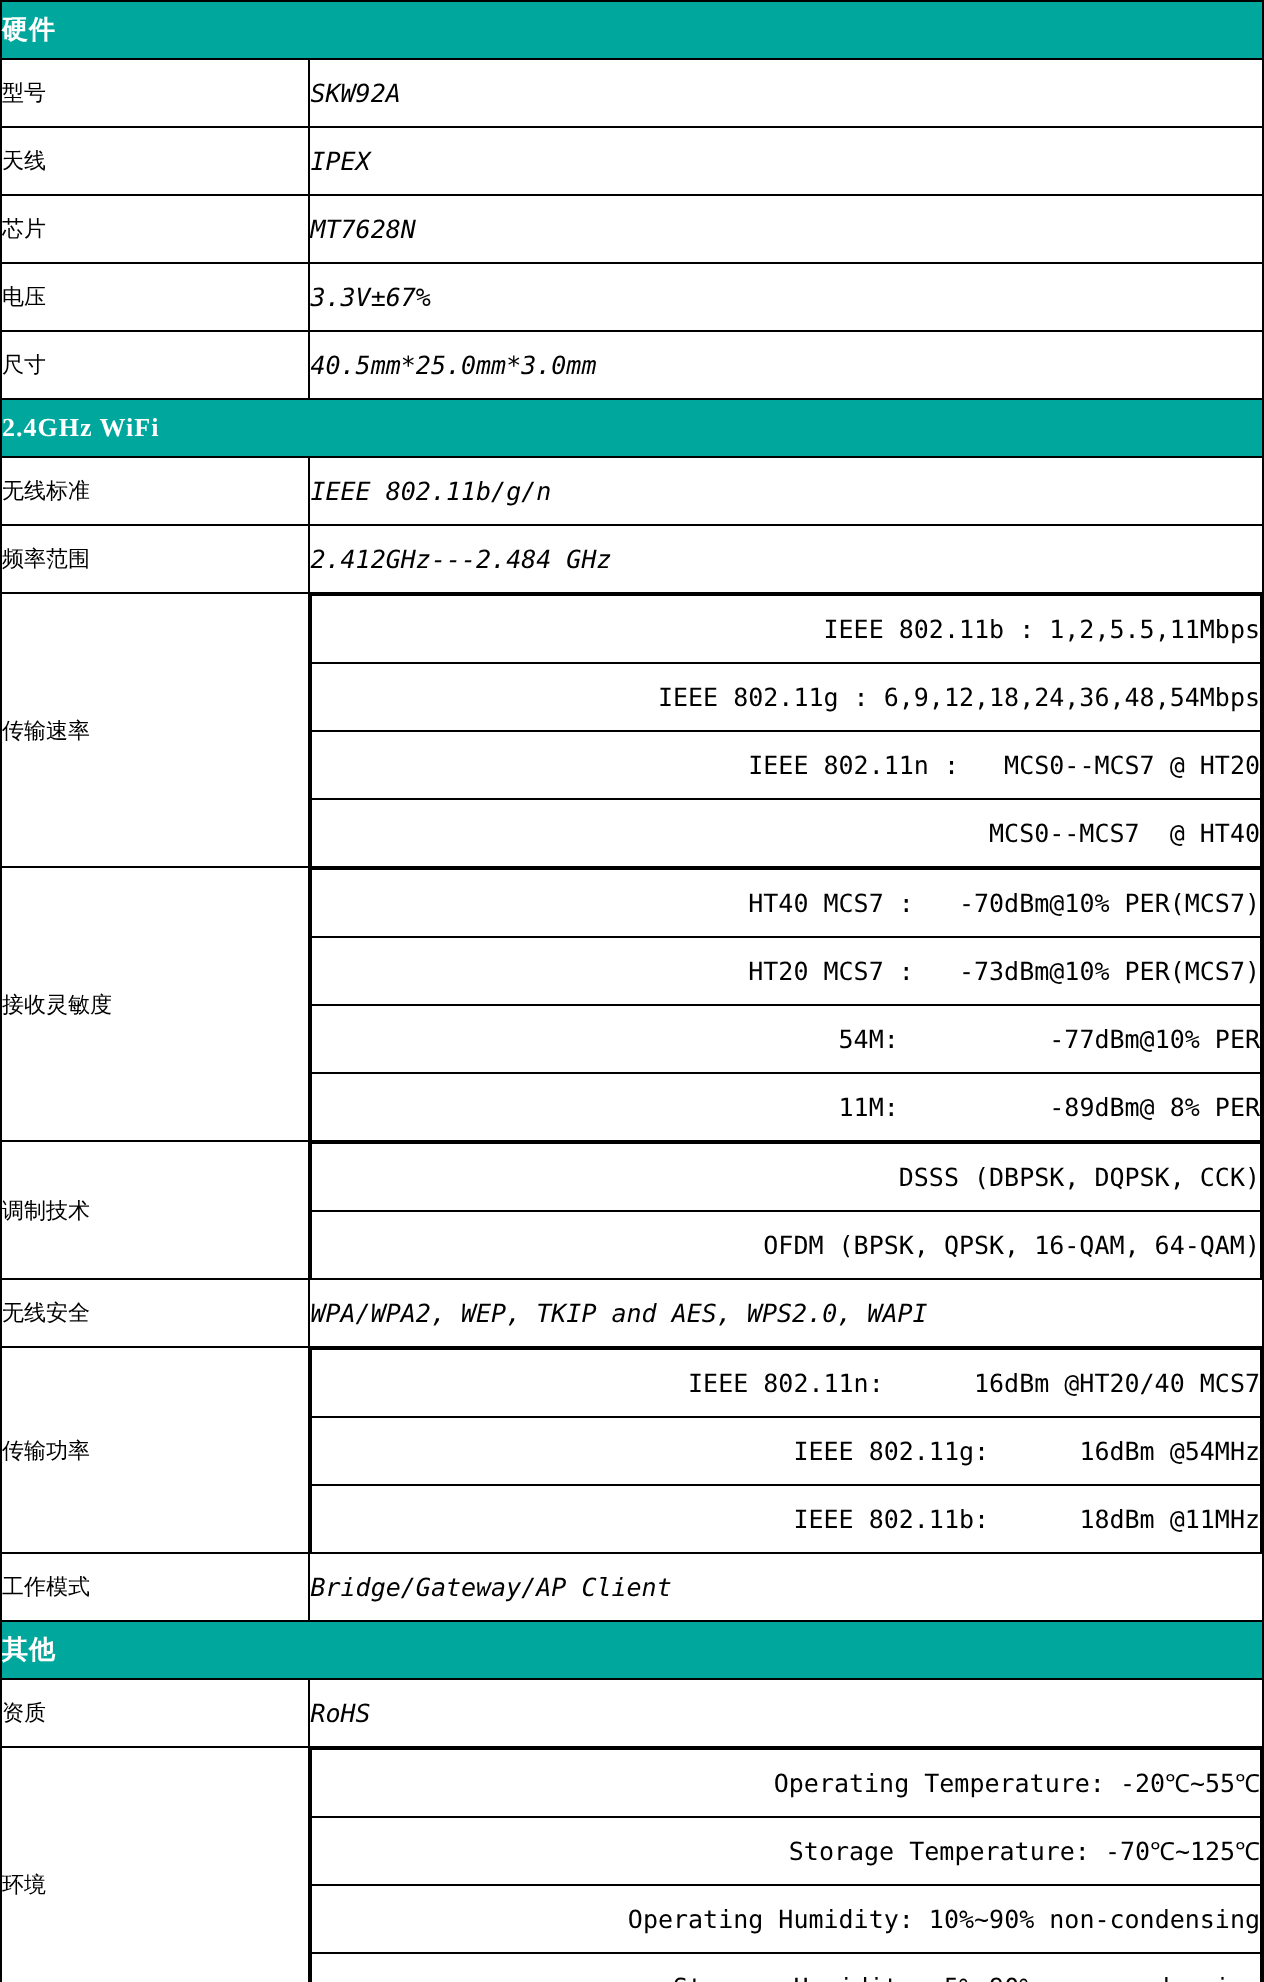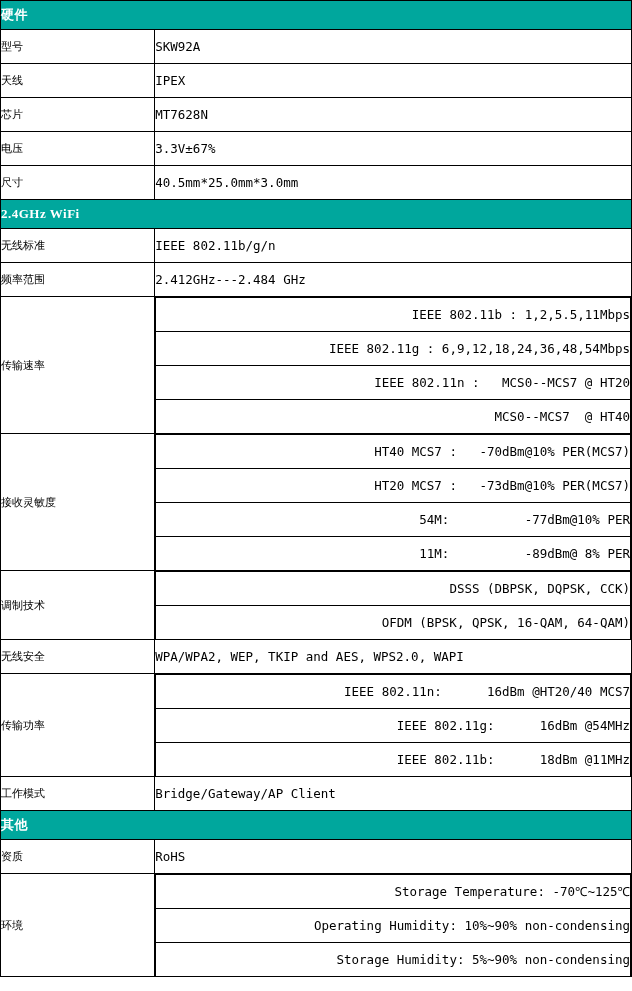--- a/index.html
+++ b/index.html
@@ -40,20 +40,21 @@
     font-size: 11px;
     padding-left: 7px;
     height: 33px;
   }
   .value-cell {
     font-family: "DejaVu Sans Mono", monospace;
     font-size: 12.5px;
     padding-left: 7px;
     height: 33px;
     white-space: pre;
+    font-style: italic;
   }
   .sub-table {
     border-collapse: collapse;
     width: 100%;
     table-layout: fixed;
   }
   .sub-table td {
     border: none;
     border-bottom: 1px solid #000000;
     font-family: "DejaVu Sans Mono", monospace;
@@ -199,20 +200,23 @@
       <tr>
         <td class="label-cell">资质</td>
         <td class="value-cell">RoHS</td>
       </tr>
       <tr>
         <td class="label-cell">环境</td>
         <td class="nested-wrap">
           <table class="sub-table">
             <tbody>
               <tr>
+                <td>Operating Temperature: -20℃~55℃</td>
+              </tr>
+              <tr>
                 <td>Storage Temperature: -70℃~125℃</td>
               </tr>
               <tr>
                 <td>Operating Humidity: 10%~90% non-condensing</td>
               </tr>
               <tr>
                 <td>Storage Humidity: 5%~90% non-condensing</td>
               </tr>
             </tbody>
           </table>

